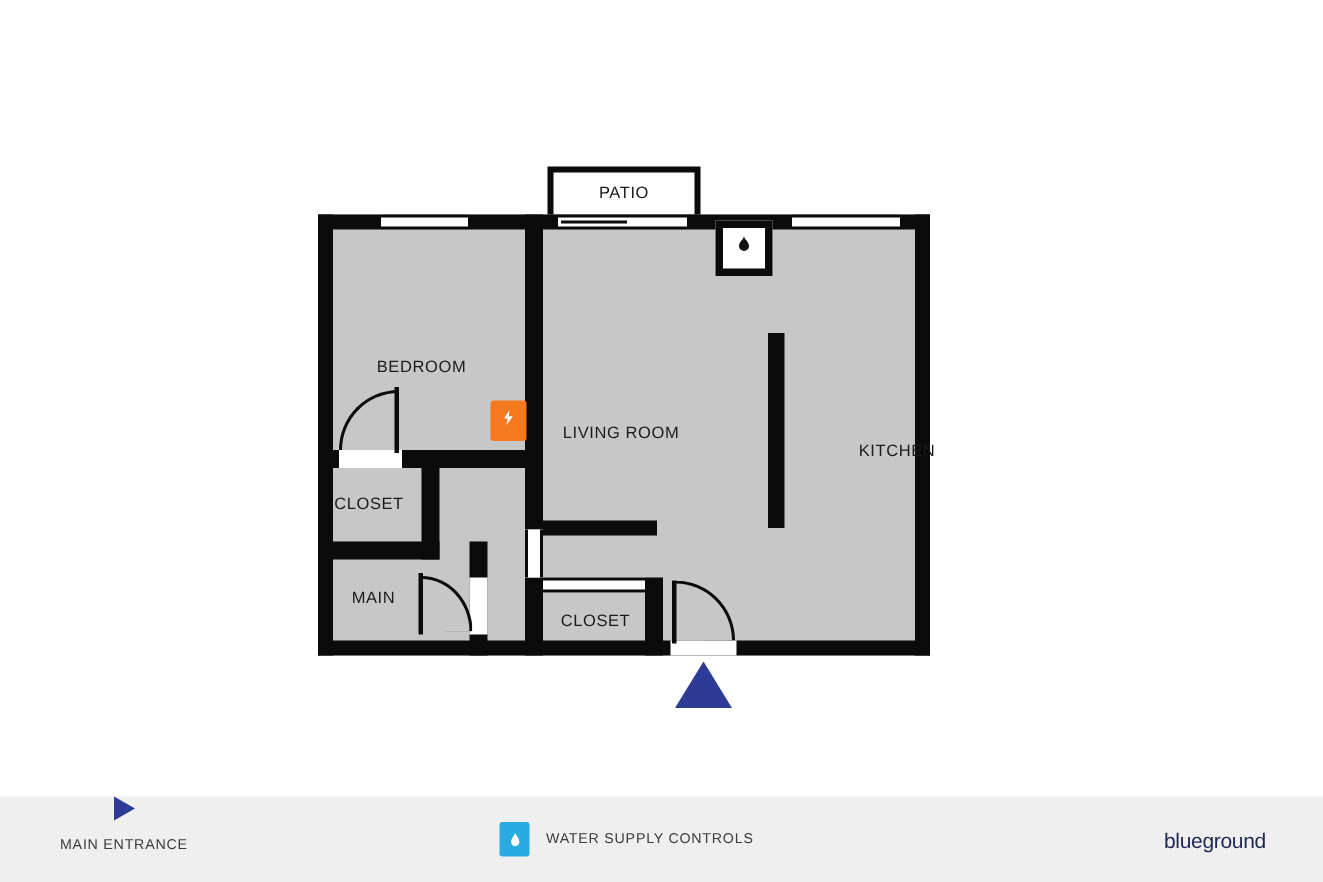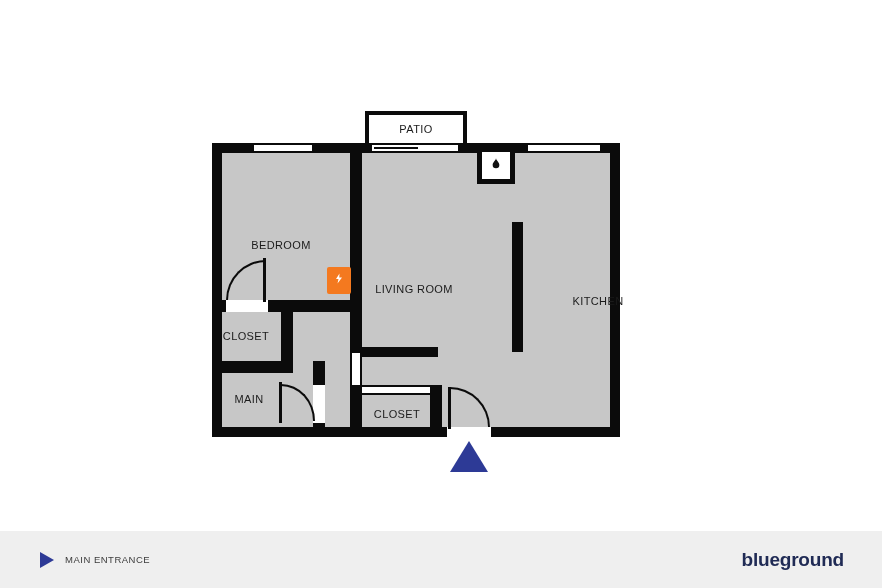--- a/index.html
+++ b/index.html
@@ -65,27 +65,27 @@
   .lbl-bedroom { left: 281px; top: 245px; }
   .lbl-living  { left: 414px; top: 289px; }
   .lbl-kitchen { left: 567px; top: 301px; margin-left: 31px; }
   .lbl-closetL { left: 246px; top: 336px; }
   .lbl-bath    { left: 249px; top: 399px; }
   .lbl-closetB { left: 397px; top: 414px; }
 
   
   .footer { position: absolute; left: 0; top: 531px; width: 882px; height: 57px; background: var(--footer-bg,#EFEFEF); }
   .legend-item { position: absolute; top: 0; height: 57px; display: flex; align-items: center; gap: 11px; }
-  .li-1 { left: 40px; } .li-2 { left: 185px; } .li-3 { left: 333px; }
+  .li-1 { left: 40px; flex-direction: column; } .li-2 { left: 185px; } .li-3 { left: 333px; }
   .legend-label { font-size: 9.5px; letter-spacing: 0.5px; color: #3c3c3c; white-space: nowrap; }
   .tri-right { width: 0; height: 0; border-top: 8px solid transparent; border-bottom: 8px solid transparent; border-left: 14px solid var(--entrance-navy,#2D3A96); }
   .sq { width: 20px; height: 23px; border-radius: 2px; display: flex; align-items: center; justify-content: center; }
   .sq-orange { background: var(--accent-orange,#F4791F); }
   .sq-blue { background: var(--accent-blue,#29ABE2); }
-  .wordmark { position: absolute; right: 38px; top: 50%; transform: translateY(-50%); font-size: 19px; font-weight: bold; color: var(--brand-navy,#202B55); letter-spacing: -0.2px; }
+  .wordmark { position: absolute; right: 38px; top: 50%; transform: translateY(-50%); font-size: 14px; font-weight: normal; color: var(--brand-navy,#202B55); letter-spacing: -0.2px; }
 </style>
 </head>
 <body>
 
 <div class="page">
 
 
   <div>
 
     <div class="patio">
@@ -149,16 +149,24 @@
     <span class="room-label abs-label lbl-closetL">CLOSET</span>
     <span class="room-label abs-label lbl-bath">MAIN</span>
     <span class="room-label abs-label lbl-closetB">CLOSET</span>
   </div>
 
   <div class="footer">
     <div class="legend-item li-1">
       <span class="tri-right"></span>
       <span class="legend-label">MAIN ENTRANCE</span>
     </div>
+    <div class="legend-item li-3">
+      <span class="sq sq-blue">
+        <svg viewBox="0 0 24 24" width="11" height="14">
+            <path d="M12 2 C9 7 6 10.5 6 14.5 C6 18 8.7 21 12 21 C15.3 21 18 18 18 14.5 C18 10.5 15 7 12 2 Z" fill="#fff"></path>
+          </svg>
+      </span>
+      <span class="legend-label">WATER SUPPLY CONTROLS</span>
+    </div>
     <div class="wordmark">blueground</div>
   </div>
 
 </div>
 
 </body></html>

